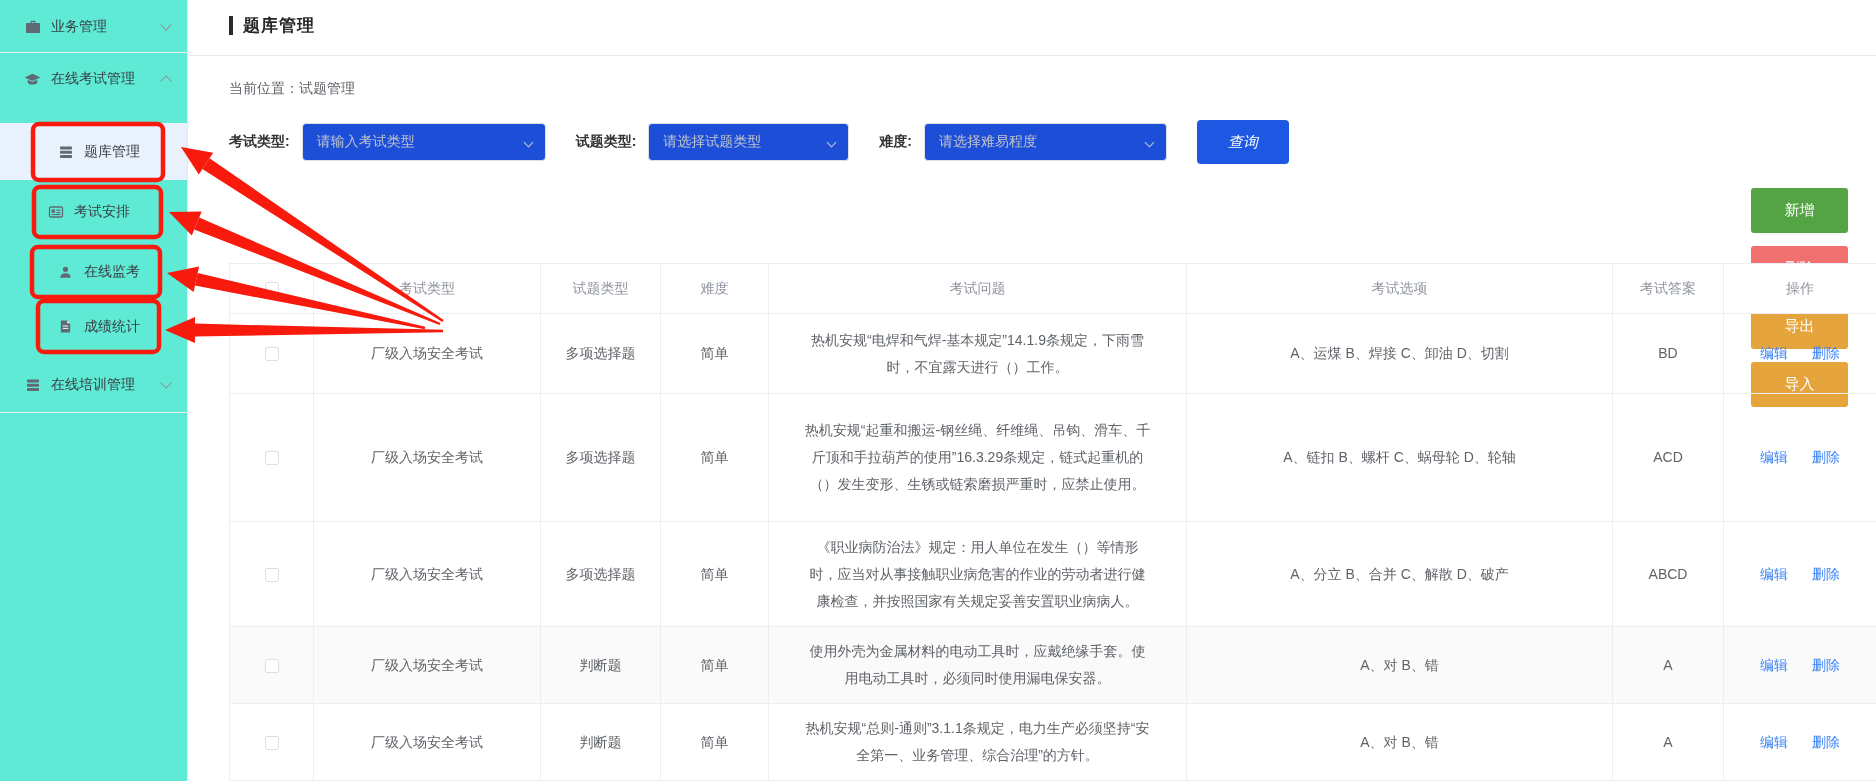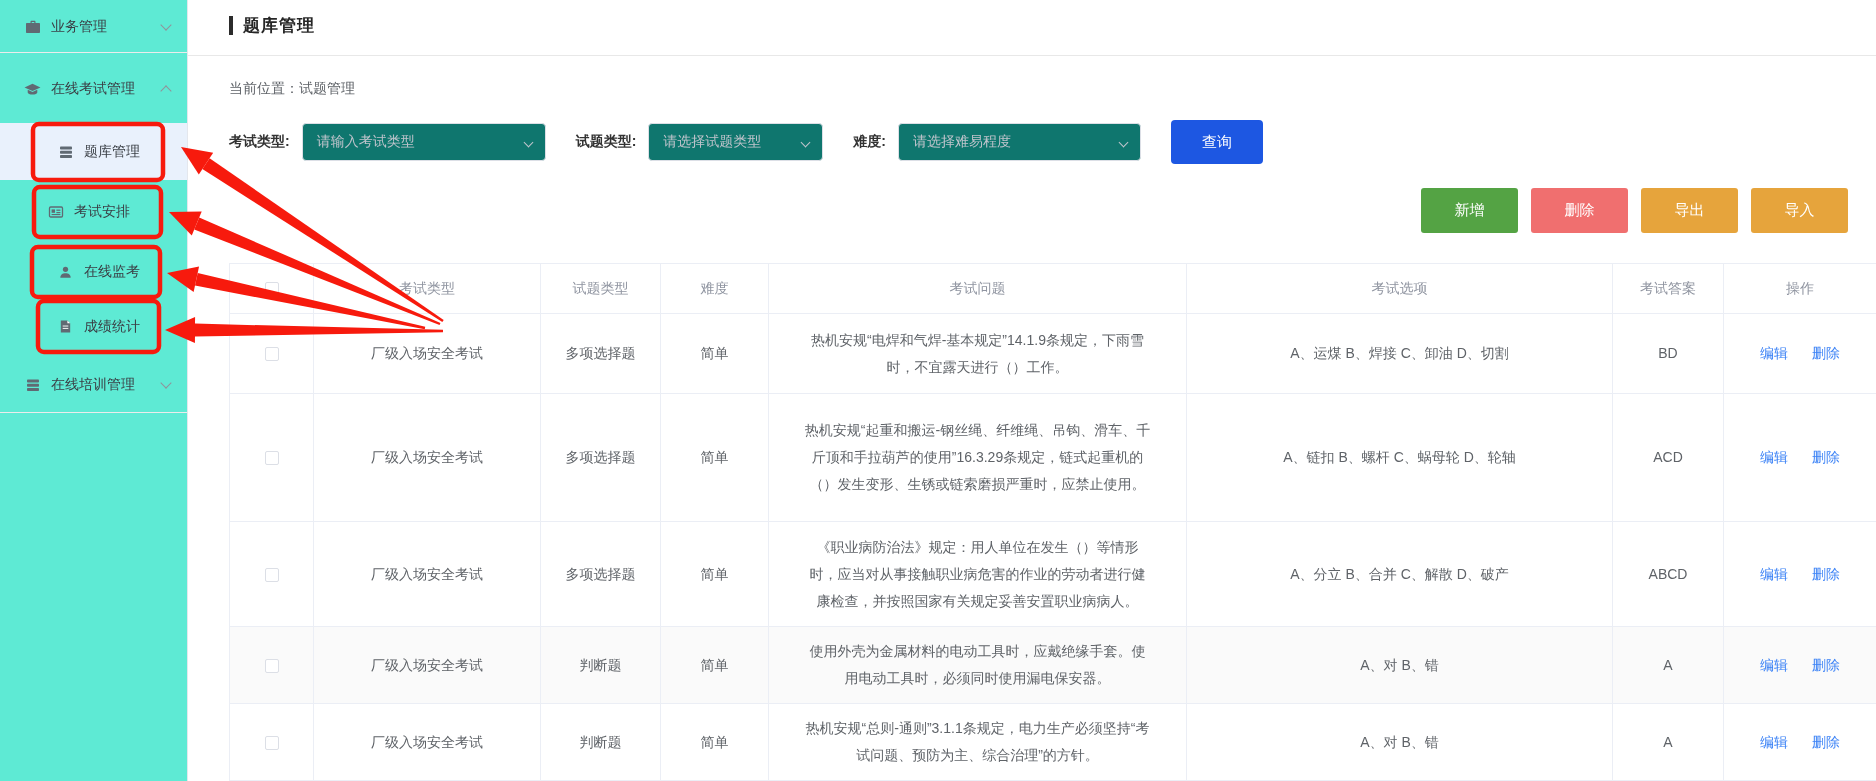--- a/index.html
+++ b/index.html
@@ -26,31 +26,31 @@
   .content { position:absolute; left:188px; top:0; right:0; height:781px; }
   .page-title { position:absolute; left:41px; top:14px; display:flex; align-items:center; }
   .title-bar { width:4px; height:19px; background:#2b2b2b; margin-right:10px; }
   .page-title span { font-size:17px; font-weight:bold; color:#262626; letter-spacing:1px; }
   .title-divider { position:absolute; left:0; right:0; top:55px; height:1px; background:#e8e8e8; }
   .breadcrumb { position:absolute; left:41px; top:80px; font-size:14px; color:#5f6368; }
 
   .filter-row { position:absolute; left:41px; top:120px; display:flex; align-items:center; }
   .flabel { font-size:14px; font-weight:bold; color:#333; margin-right:12px; white-space:nowrap; }
   .fselect { position:relative; height:38px; border:1px solid #dcdfe6; border-radius:4px;
-             background:#0f766e; display:flex; align-items:center; padding:0 30px 0 14px;
+             background:#1d4ed8; display:flex; align-items:center; padding:0 30px 0 14px;
              margin-right:30px; cursor:pointer; }
   .fselect .ph { font-size:14px; color:#c0c4cc; white-space:nowrap; }
   .fselect .schev { position:absolute; right:13px; top:15px; width:7px; height:7px;
                     border-right:1.4px solid #c0c4cc; border-bottom:1.4px solid #c0c4cc;
                     transform:rotate(45deg); }
-  .w244 { width:244px; } .w218 { width:175px; } .w243 { width:243px; }
+  .w244 { width:244px; } .w218 { width:201px; } .w243 { width:243px; }
   .btn-search { width:92px; height:44px; background:#1d57e2; color:#fff; font-size:15px;
-                border:none; border-radius:4px; cursor:pointer; }
-
-  .actions-row { position:absolute; right:28px; top:188px; display:flex; gap:13px; }
+                border:none; border-radius:4px; cursor:pointer;font-style:italic; }
+
+  .actions-row { position:absolute; right:28px; top:188px; display:flex; gap:13px;flex-direction:column; }
   .abtn { width:97px; height:45px; border:none; border-radius:3px; color:#fff;
           font-size:15px; cursor:pointer; }
   .abtn.green  { background:#54a344; }
   .abtn.red    { background:#f06f6f; }
   .abtn.orange { background:#e6a43c; }
 
   
   .qtable { position:absolute; left:41px; top:263px; width:1647px;
             border-collapse:collapse; table-layout:fixed; }
   .qtable th, .qtable td { border:1px solid #ebeef5; text-align:center;
@@ -78,21 +78,21 @@
       <svg width="16" height="16" viewBox="0 0 16 16">
           <path fill="#606a73" d="M5.5 4V2.8c0-.6.5-1 1-1h3c.6 0 1 .5 1 1V4H14c.6 0 1 .4 1 1v8c0 .6-.4 1-1 1H2c-.6 0-1-.4-1-1V5c0-.6.4-1 1-1h3.5zm1.2 0h2.6V3H6.7v1z"></path>
         </svg>
     </span>
     <span>业务管理</span>
     <i class="chev down"></i>
   </div>
 
   <div class="side-divider" style="top:52px;"></div>
 
-  <div class="menu-item" style="top:64px;">
+  <div class="menu-item" style="top:54px;">
     <span class="micon">
       <svg width="17" height="17" viewBox="0 0 16 16">
           <path fill="#606a73" d="M8 2.5 15.5 6 8 9.5.5 6 8 2.5zM3.5 8.2v2.6c0 1 2 2 4.5 2s4.5-1 4.5-2V8.2L8 10.3 3.5 8.2z"></path>
         </svg>
     </span>
     <span>在线考试管理</span>
     <i class="chev up"></i>
   </div>
 
   <div class="menu-item submenu-item active" style="top:123px;height:57px;">
@@ -261,21 +261,21 @@
         <td class="qcell">使用外壳为金属材料的电动工具时，应戴绝缘手套。使用电动工具时，必须同时使用漏电保安器。</td>
         <td class="ocell">A、对 B、错</td>
         <td>A</td>
         <td><a class="oplink">编辑</a><a class="oplink">删除</a></td>
       </tr>
       <tr style="height:77px;">
         <td><span class="cbx"></span></td>
         <td>厂级入场安全考试</td>
         <td>判断题</td>
         <td>简单</td>
-        <td class="qcell">热机安规“总则-通则”3.1.1条规定，电力生产必须坚持“考试问题、预防为主、综合治理”的方针。</td>
+        <td class="qcell">热机安规“总则-通则”3.1.1条规定，电力生产必须坚持“安全第一、业务管理、综合治理”的方针。</td>
         <td class="ocell">A、对 B、错</td>
         <td>A</td>
         <td><a class="oplink">编辑</a><a class="oplink">删除</a></td>
       </tr>
     </tbody>
   </table>
 </div>
 
 <svg id="annotation-svg">
     <rect x="33" y="124" width="130" height="56" rx="6" fill="none" stroke="#f71a0d" stroke-width="4.5"></rect>

